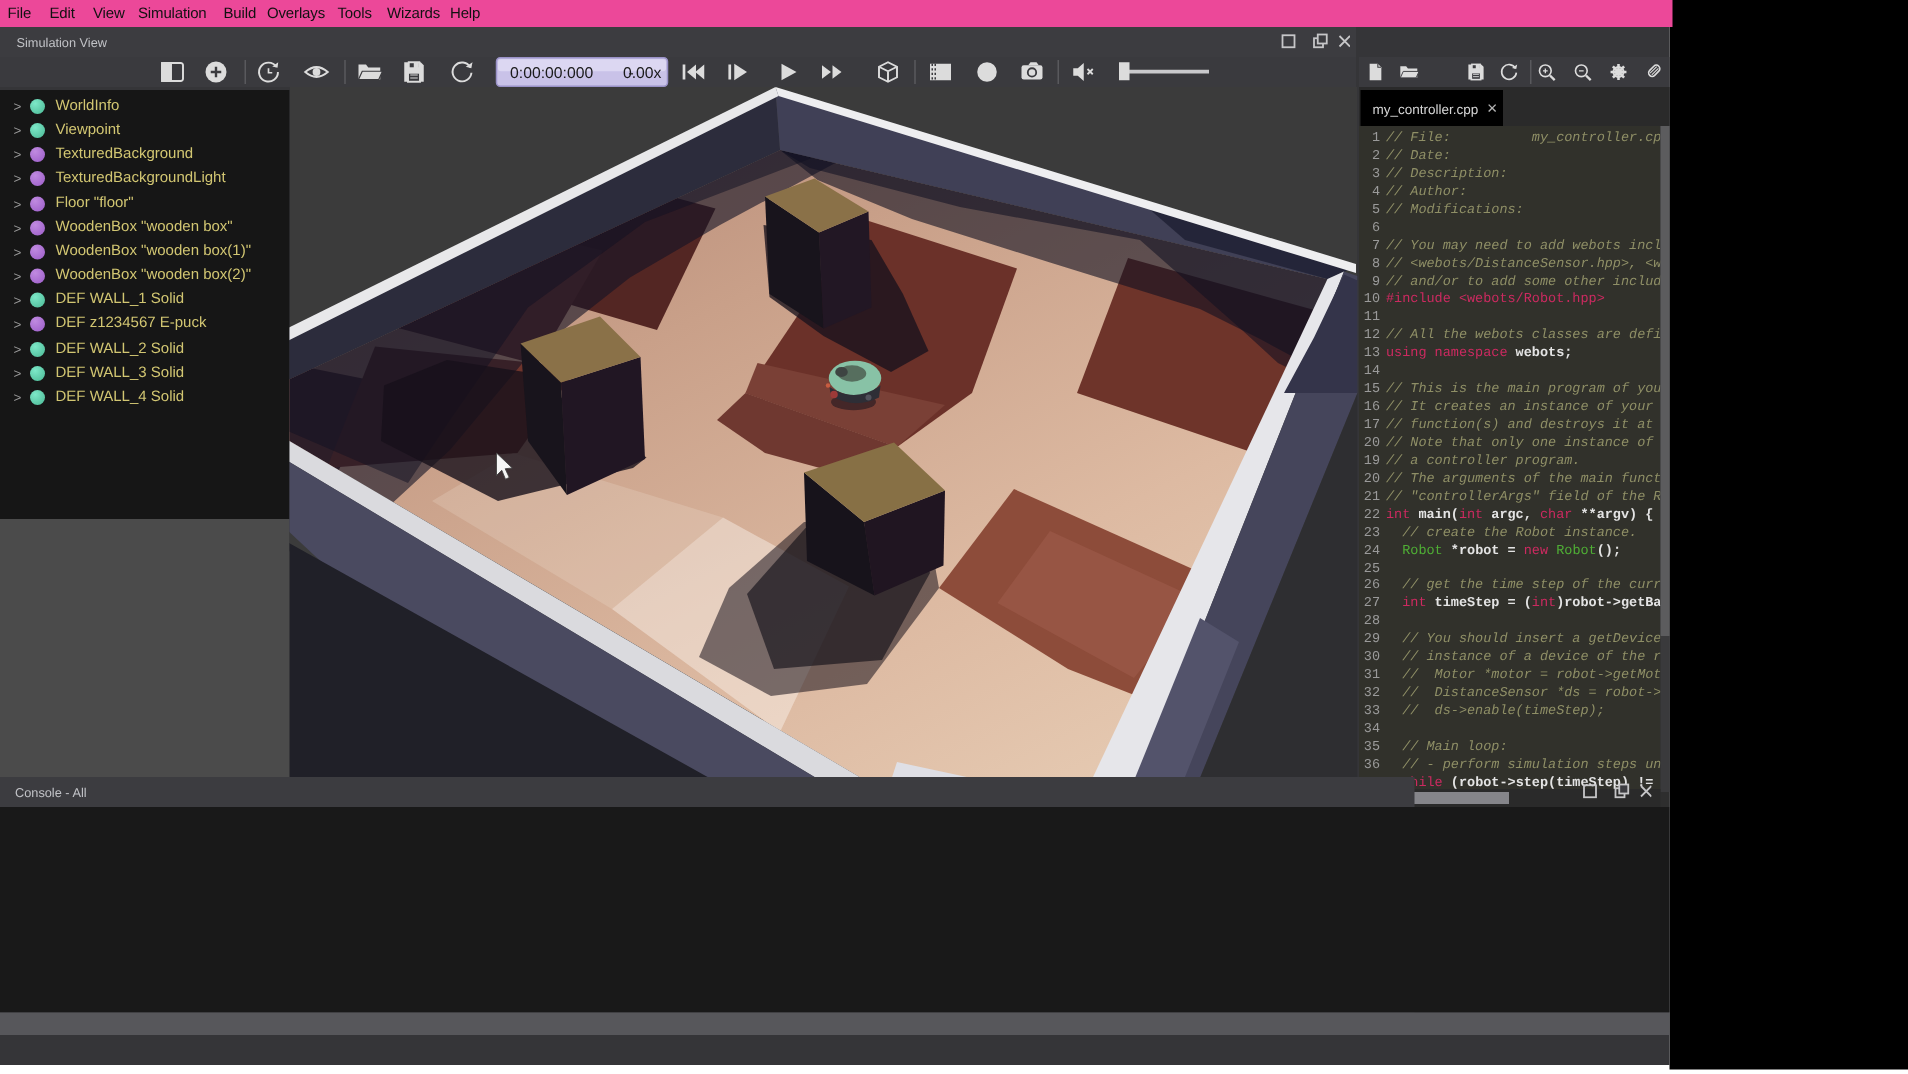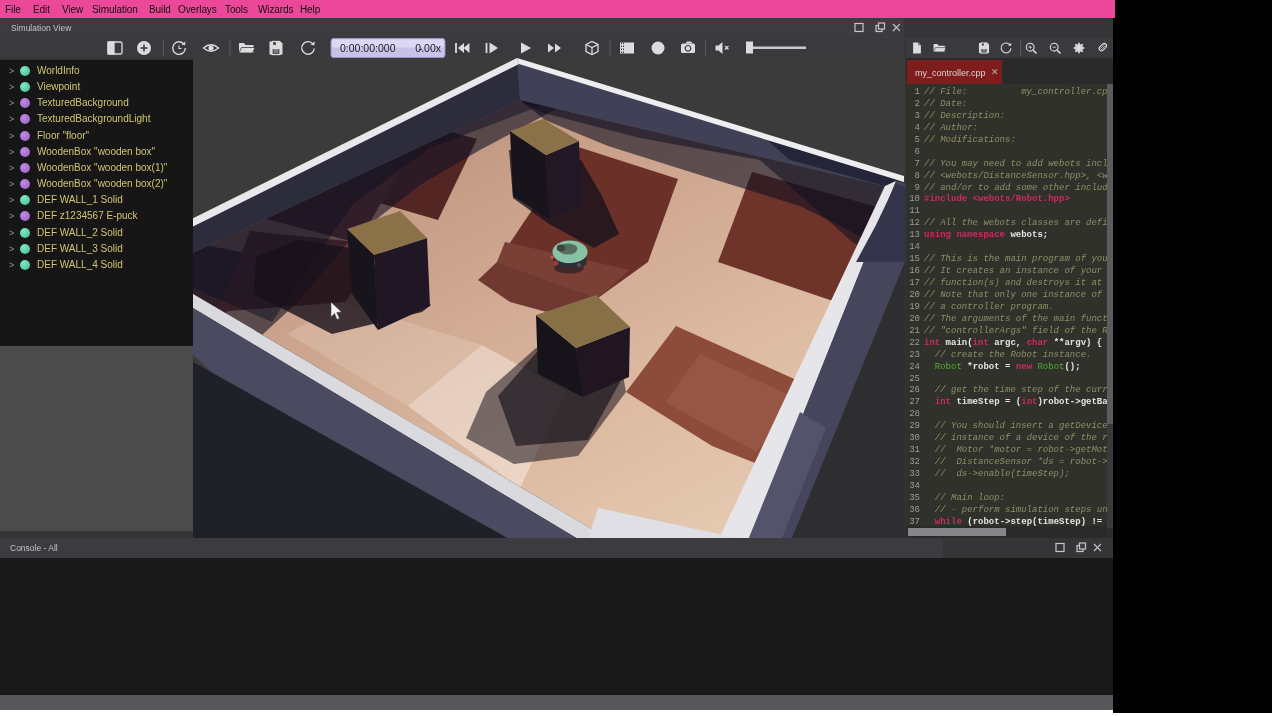--- a/index.html
+++ b/index.html
@@ -14,33 +14,33 @@
 #edittoolbar{left:906px;top:20px;width:207px;height:20px;background:#3a3a3e}
 #treepanel{left:0;top:42px;width:193px;height:286px;background:#161616}
 .trow{position:absolute;left:0;height:16px;width:193px}
 .chev{position:absolute;left:9px;top:2.5px;color:#9a9a9a;font-size:9px}
 .dot{position:absolute;left:20px;top:2.5px;width:10px;height:10px;border-radius:50%}
 .tlab{position:absolute;left:37px;top:1.5px;color:#d2c672;font-size:10px}
 #fieldpanel{left:0;top:328px;width:193px;height:185px;background:#4b4b4b}
 #viewport{left:193px;top:40px;width:712px;height:480px}
 #editor{left:906px;top:40px;width:207px;height:480px;background:#2e2e2e}
 #tabbar{position:absolute;left:0;top:0;width:207px;height:26px;background:#2a2a2a}
-#tab{position:absolute;left:1px;top:2px;width:95px;height:24px;background:#7f1d1d;color:#d6d6d6;font-size:9px;padding:8px 0 0 8px}
+#tab{position:absolute;left:1px;top:2px;width:95px;height:24px;background:#000000;color:#d6d6d6;font-size:9px;padding:8px 0 0 8px}
 #tabx{position:absolute;left:84px;top:7px;color:#b5b5b5;font-size:9px}
 #code{position:absolute;left:0;top:26px;padding-top:3px;width:201px;height:444px;overflow:hidden;background:#31312b;font-family:"Liberation Mono",monospace;font-size:9px;line-height:11.93px;white-space:pre}
 #code .ln{display:inline-block;width:14px;text-align:right;color:#9a9a9a;margin-right:4px;font-style:normal}
 .cm{color:#8f8f66;font-style:italic}
-.kw{color:#cc2a60;font-weight:bold}
+.kw{color:#cc2a60;font-weight:normal}
 .ty{color:#4fae35;font-weight:normal}
 .pl{color:#e4e4e4;font-weight:bold}
 #vscroll{position:absolute;left:201px;top:26px;width:6px;height:444px;background:#3a3a3c}
 #vthumb{position:absolute;left:0;top:0;width:6px;height:340px;background:#5c5c5e}
 #hscroll{position:absolute;left:0;top:468px;width:201px;height:12px;background:#2a2a2a}
 #hthumb{position:absolute;left:2px;top:2px;width:98px;height:8px;background:#85858a}
-#console{left:0;top:520px;width:943px;height:172px}
+#console{left:0;top:500px;width:943px;height:172px}
 #conbody{position:absolute;left:0;top:20px;width:1113px;height:137px;background:#191919}
 #statusbar{position:absolute;left:0;top:157px;width:1113px;height:15px;background:#57575b}
 </style></head><body>
 <div class="abs" id="menubar">
     <span style="position:absolute;left:5px;top:4px">File</span>
     <span style="position:absolute;left:33px;top:4px">Edit</span>
     <span style="position:absolute;left:62px;top:4px">View</span>
     <span style="position:absolute;left:92px;top:4px">Simulation</span>
     <span style="position:absolute;left:149px;top:4px">Build</span>
     <span style="position:absolute;left:178px;top:4px">Overlays</span>

